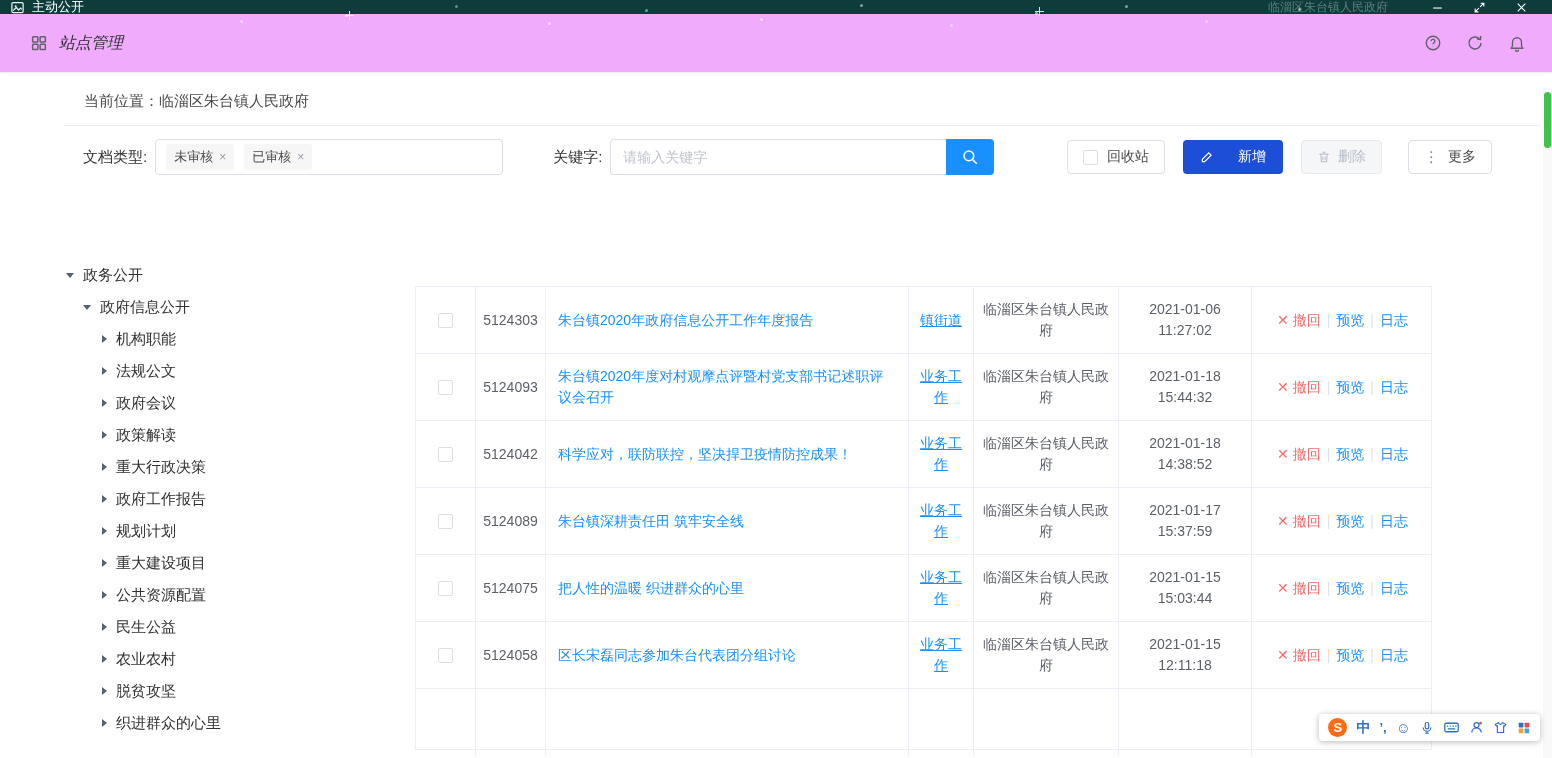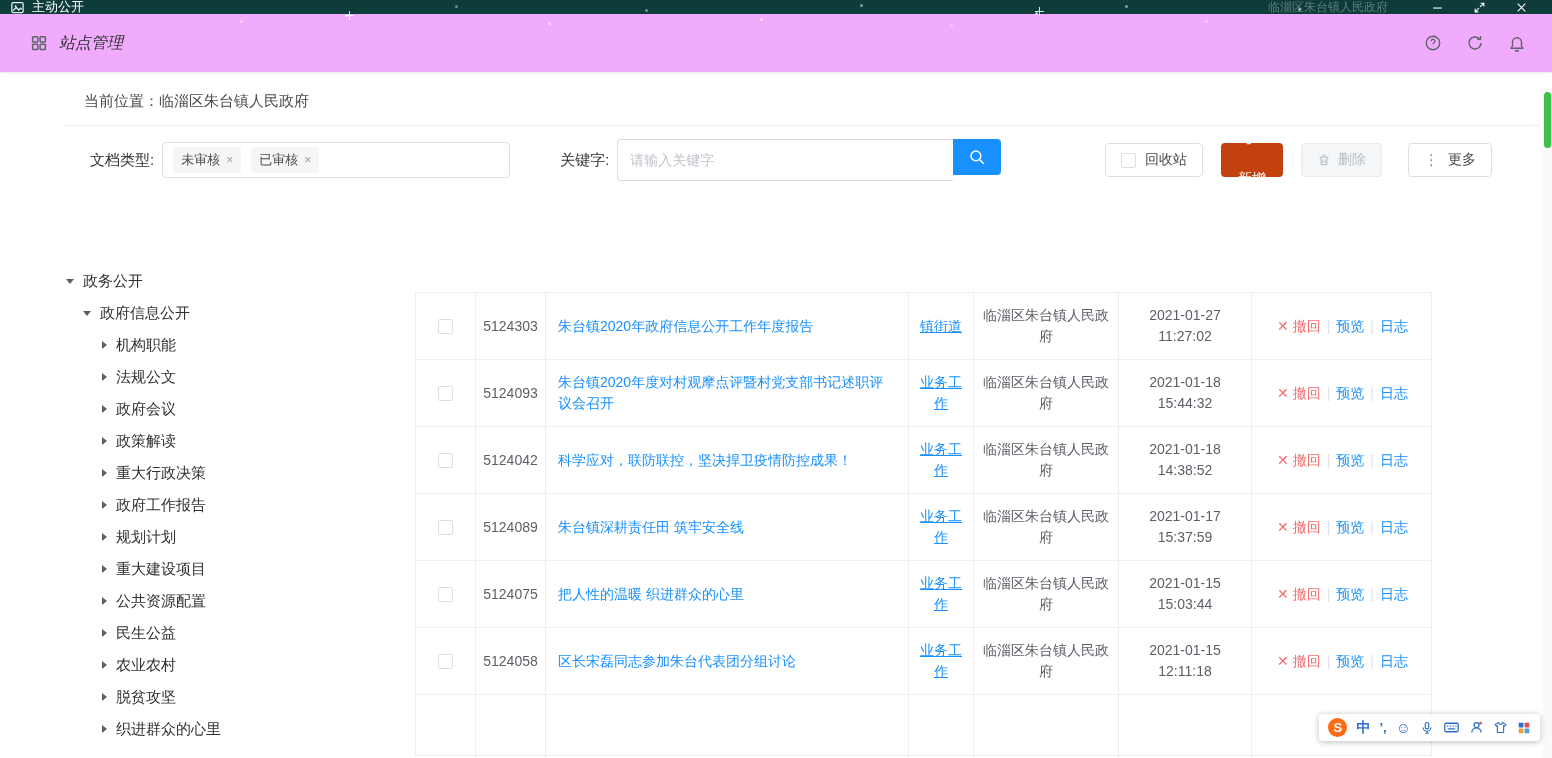--- a/index.html
+++ b/index.html
@@ -31,37 +31,37 @@
   .ab-right{margin-left:auto;display:flex;align-items:center;gap:24px;}
   .ab-icon{display:flex;align-items:center;cursor:pointer;}
 
   
   .content{margin:0 12px 0 64px;}
   .breadcrumb{padding:19px 0 14px 20px;border-bottom:1px solid #ebeef5;font-size:15px;color:#4a4a4a;}
 
   
   .filterbar{display:flex;align-items:center;margin-top:13px;}
   .f-label{font-size:15px;color:#303133;white-space:nowrap;}
-  .ml24{margin-left:26px;} .ml50{margin-left:50px;}
+  .ml24{margin-left:19px;} .ml50{margin-left:50px;}
   .tags-box{width:348px;height:36px;border:1px solid #dcdfe6;border-radius:4px;display:flex;align-items:center;
             gap:10px;padding:0 10px;margin-left:8px;box-sizing:border-box;background:#fff;}
   .tag{display:flex;align-items:center;gap:6px;background:#f6f6f7;border-radius:3px;padding:4px 8px;
        font-size:13px;color:#4a4a4a;}
   .tag-x{color:#9a9ea6;font-size:12px;cursor:pointer;line-height:1;}
   .kw-wrap{display:flex;margin-left:8px;}
-  .kw-input{width:336px;height:42px;border:1px solid #dcdfe6;border-right:none;border-radius:4px 0 0 4px;
+  .kw-input{width:336px;height:36px;border:1px solid #dcdfe6;border-right:none;border-radius:4px 0 0 4px;
             padding:16px 12px;font-size:14px;box-sizing:border-box;outline:none;color:#303133;}
   .kw-input::placeholder{color:#bfc3cb;}
   .search-btn{width:48px;height:36px;background:#1890ff;border:none;border-radius:0 4px 4px 0;
               display:flex;align-items:center;justify-content:center;cursor:pointer;}
   .right-group{margin-left:auto;margin-right:48px;display:flex;align-items:center;gap:18px;}
   .btn{height:34px;display:inline-flex;align-items:center;justify-content:center;border-radius:4px;
        font-size:14px;box-sizing:border-box;cursor:pointer;white-space:nowrap;}
   .btn-recycle{border:1px solid #dcdfe6;background:#fff;color:#4a4a4a;padding:0 15px;gap:9px;}
-  .btn-add{background:#c2410c;color:#fff;padding:0 17px;gap:24px;border:none;flex-direction:column;}
+  .btn-add{background:#1d4ed8;color:#fff;padding:0 17px;gap:24px;border:none;}
   .btn-del{background:#f5f6f8;color:#b9bec7;border:1px solid #e8eaee;padding:0 15px;gap:7px;}
   .btn-more{border:1px solid #dcdfe6;background:#fff;color:#4a4a4a;padding:0 15px;gap:9px;margin-left:8px;}
   .more-dots{color:#8c8c8c;font-size:15px;}
   .cb{width:15px;height:15px;border:1px solid #dcdfe6;border-radius:2px;background:#fff;display:inline-block;box-sizing:border-box;}
 
   
   .main{display:flex;margin-top:84px;align-items:flex-start;}
   .tree{width:351px;flex:none;font-size:15px;color:#303133;}
   .tree-item{height:32px;display:flex;align-items:center;gap:9px;cursor:pointer;}
   .lv0{padding-left:2px;} .lv1{padding-left:19px;} .lv2{padding-left:38px;}
@@ -331,21 +331,21 @@
     <div class="tcell cell-title">
       <span class="title-link">朱台镇2020年政府信息公开工作年度报告</span>
     </div>
     <div class="tcell">
       <span class="channel-link">镇街道</span>
     </div>
     <div class="tcell">
                 <span>临淄区朱台镇人民政府</span>
               </div>
     <div class="tcell time-cell">
-      <div>2021-01-27</div>
+      <div>2021-01-06</div>
       <div>11:27:02</div>
     </div>
     <div class="tcell actions">
       <span class="act-revoke">
         <span>✕</span>
         <span>撤回</span>
       </span>
       <span class="act-sep">|</span>
       <span class="act-link">预览</span>
       <span class="act-sep">|</span>

